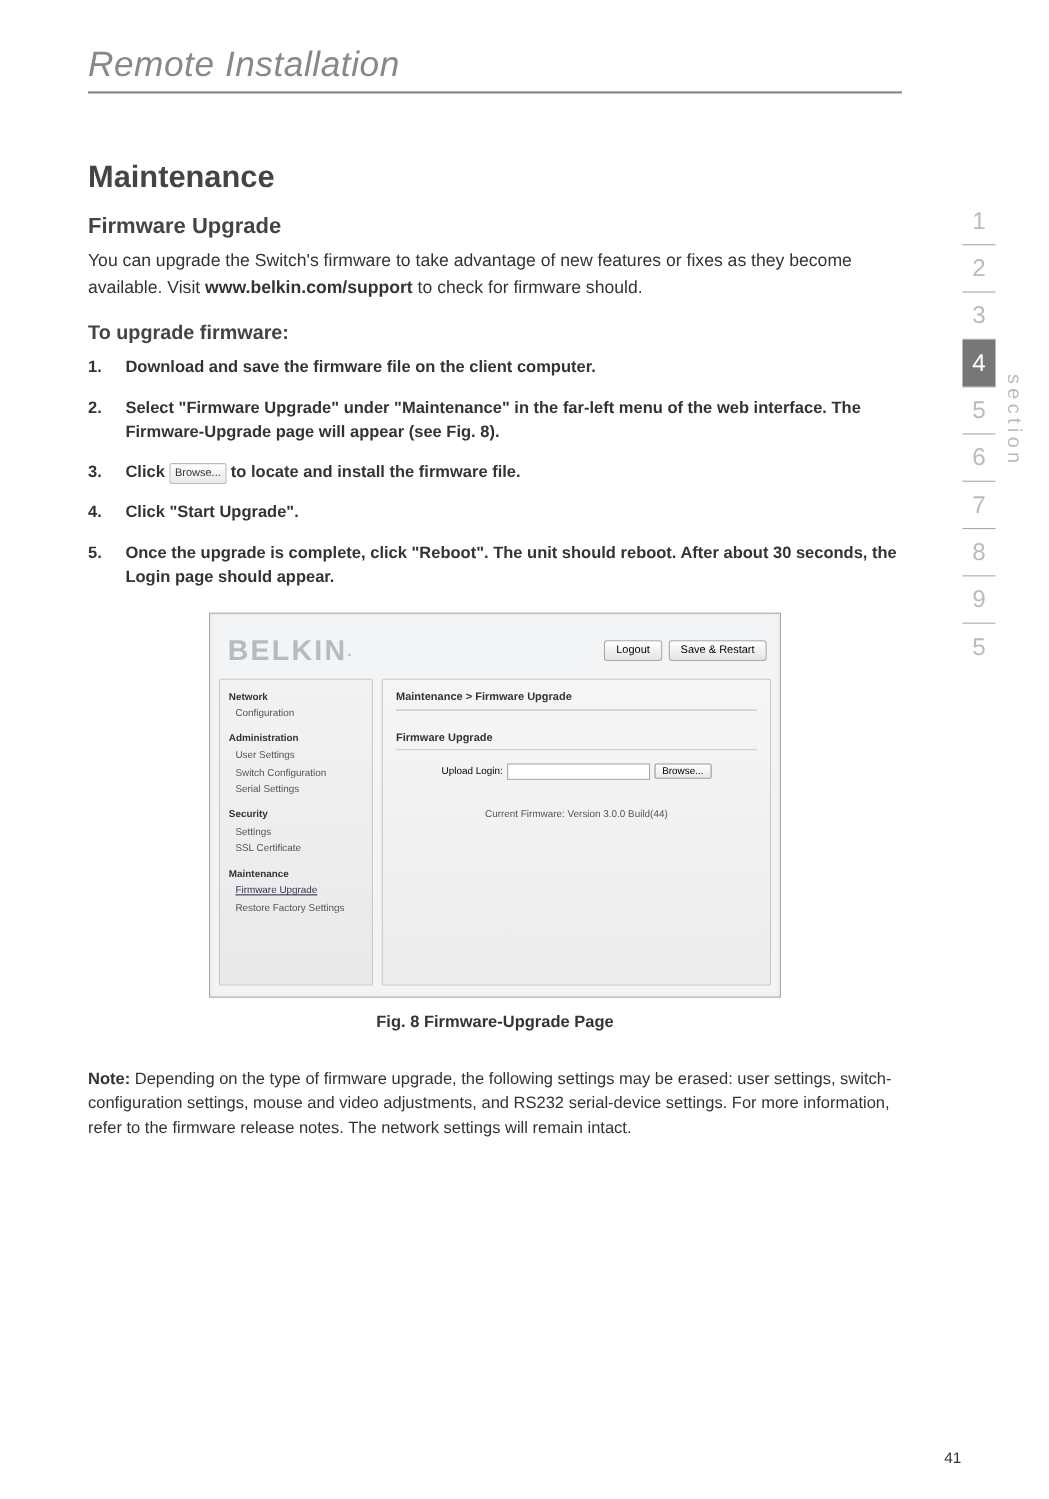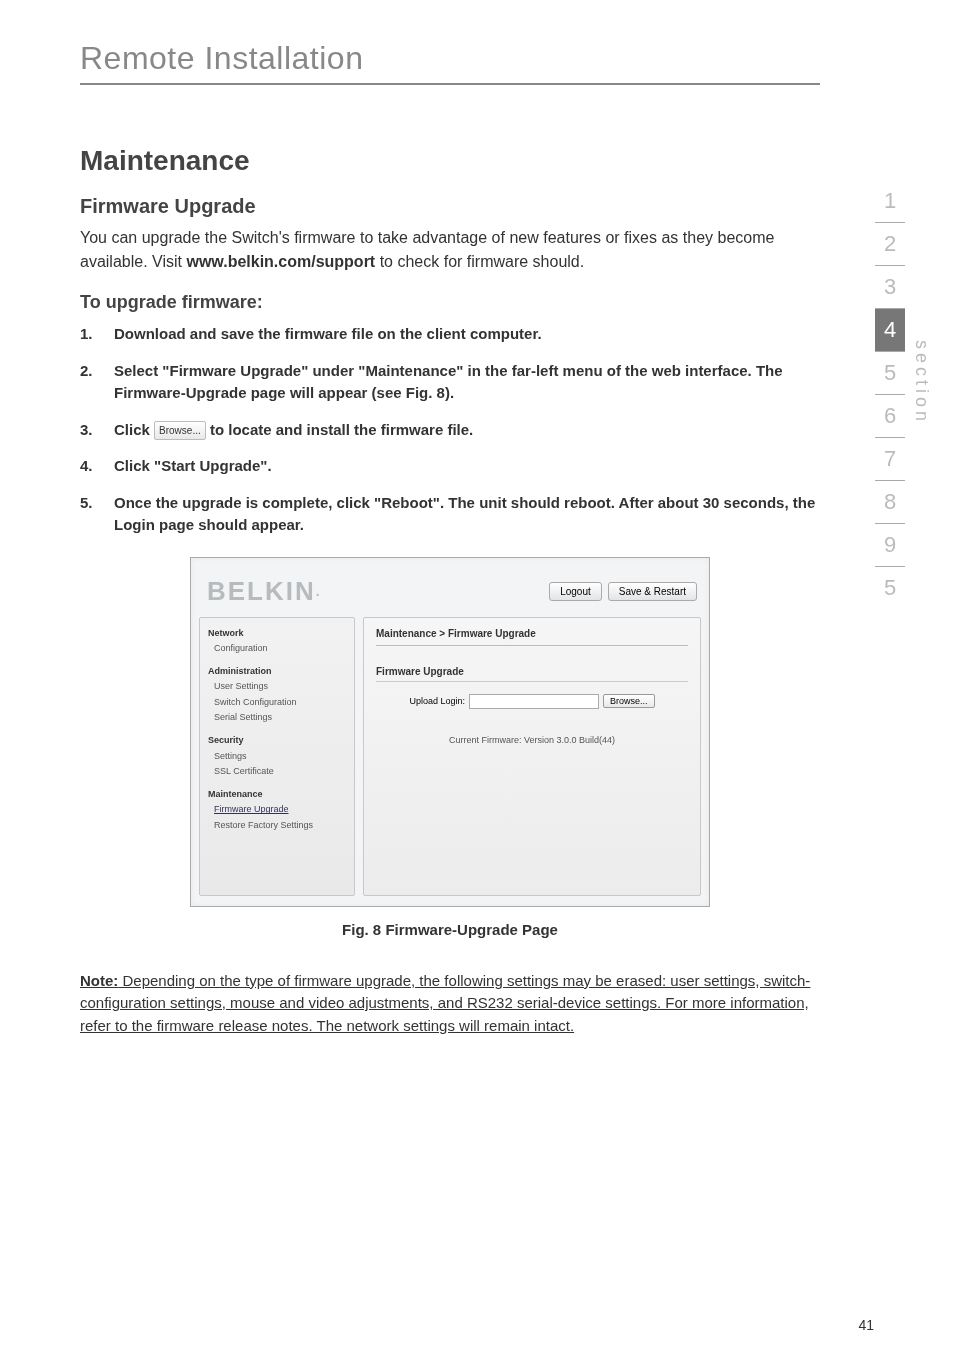--- a/index.html
+++ b/index.html
@@ -13,20 +13,21 @@
   }
   .main-col { width: 740px; }
   .chapter-title {
     font-size: 32px;
     color: #888;
     font-weight: 400;
     letter-spacing: 0.5px;
     padding-bottom: 6px;
     border-bottom: 2px solid #888;
     margin-bottom: 60px;
+    font-style: italic;
   }
   .h1 {
     font-size: 28px;
     color: #444;
     font-weight: 700;
     margin-bottom: 18px;
   }
   .h2 {
     font-size: 20px;
     color: #444;
@@ -106,21 +107,21 @@
     border: 1px solid #aaa;
     background: linear-gradient(#fff,#e4e4e4);
     border-radius: 3px;
   }
   .ss-body {
     display: flex;
     padding: 0 8px 10px 8px;
     gap: 8px;
   }
   .ss-sidebar {
-    width: 156px;
+    width: 140px;
     background: linear-gradient(#f2f2f2,#e9e9e9);
     border: 1px solid #c8c8c8;
     border-radius: 2px;
     padding: 8px 8px 40px 8px;
     font-size: 9px;
     color: #555;
     line-height: 1.7;
   }
   .ss-sidebar .grp { margin-bottom: 8px; }
   .ss-sidebar .grp-title { font-weight: 700; color: #333; }
@@ -157,21 +158,20 @@
     text-align:center;
     font-size: 15px;
     font-weight: 700;
     color: #333;
     margin: 14px 0 32px 0;
   }
   .note {
     font-size: 15px;
     color: #333;
     line-height: 1.5;
-    text-decoration: underline;
   }
   .note .bold { font-weight: 700; }
   .page-num {
     position: absolute;
     right: 80px;
     bottom: 30px;
     font-size: 14px;
     color: #333;
   }
   

